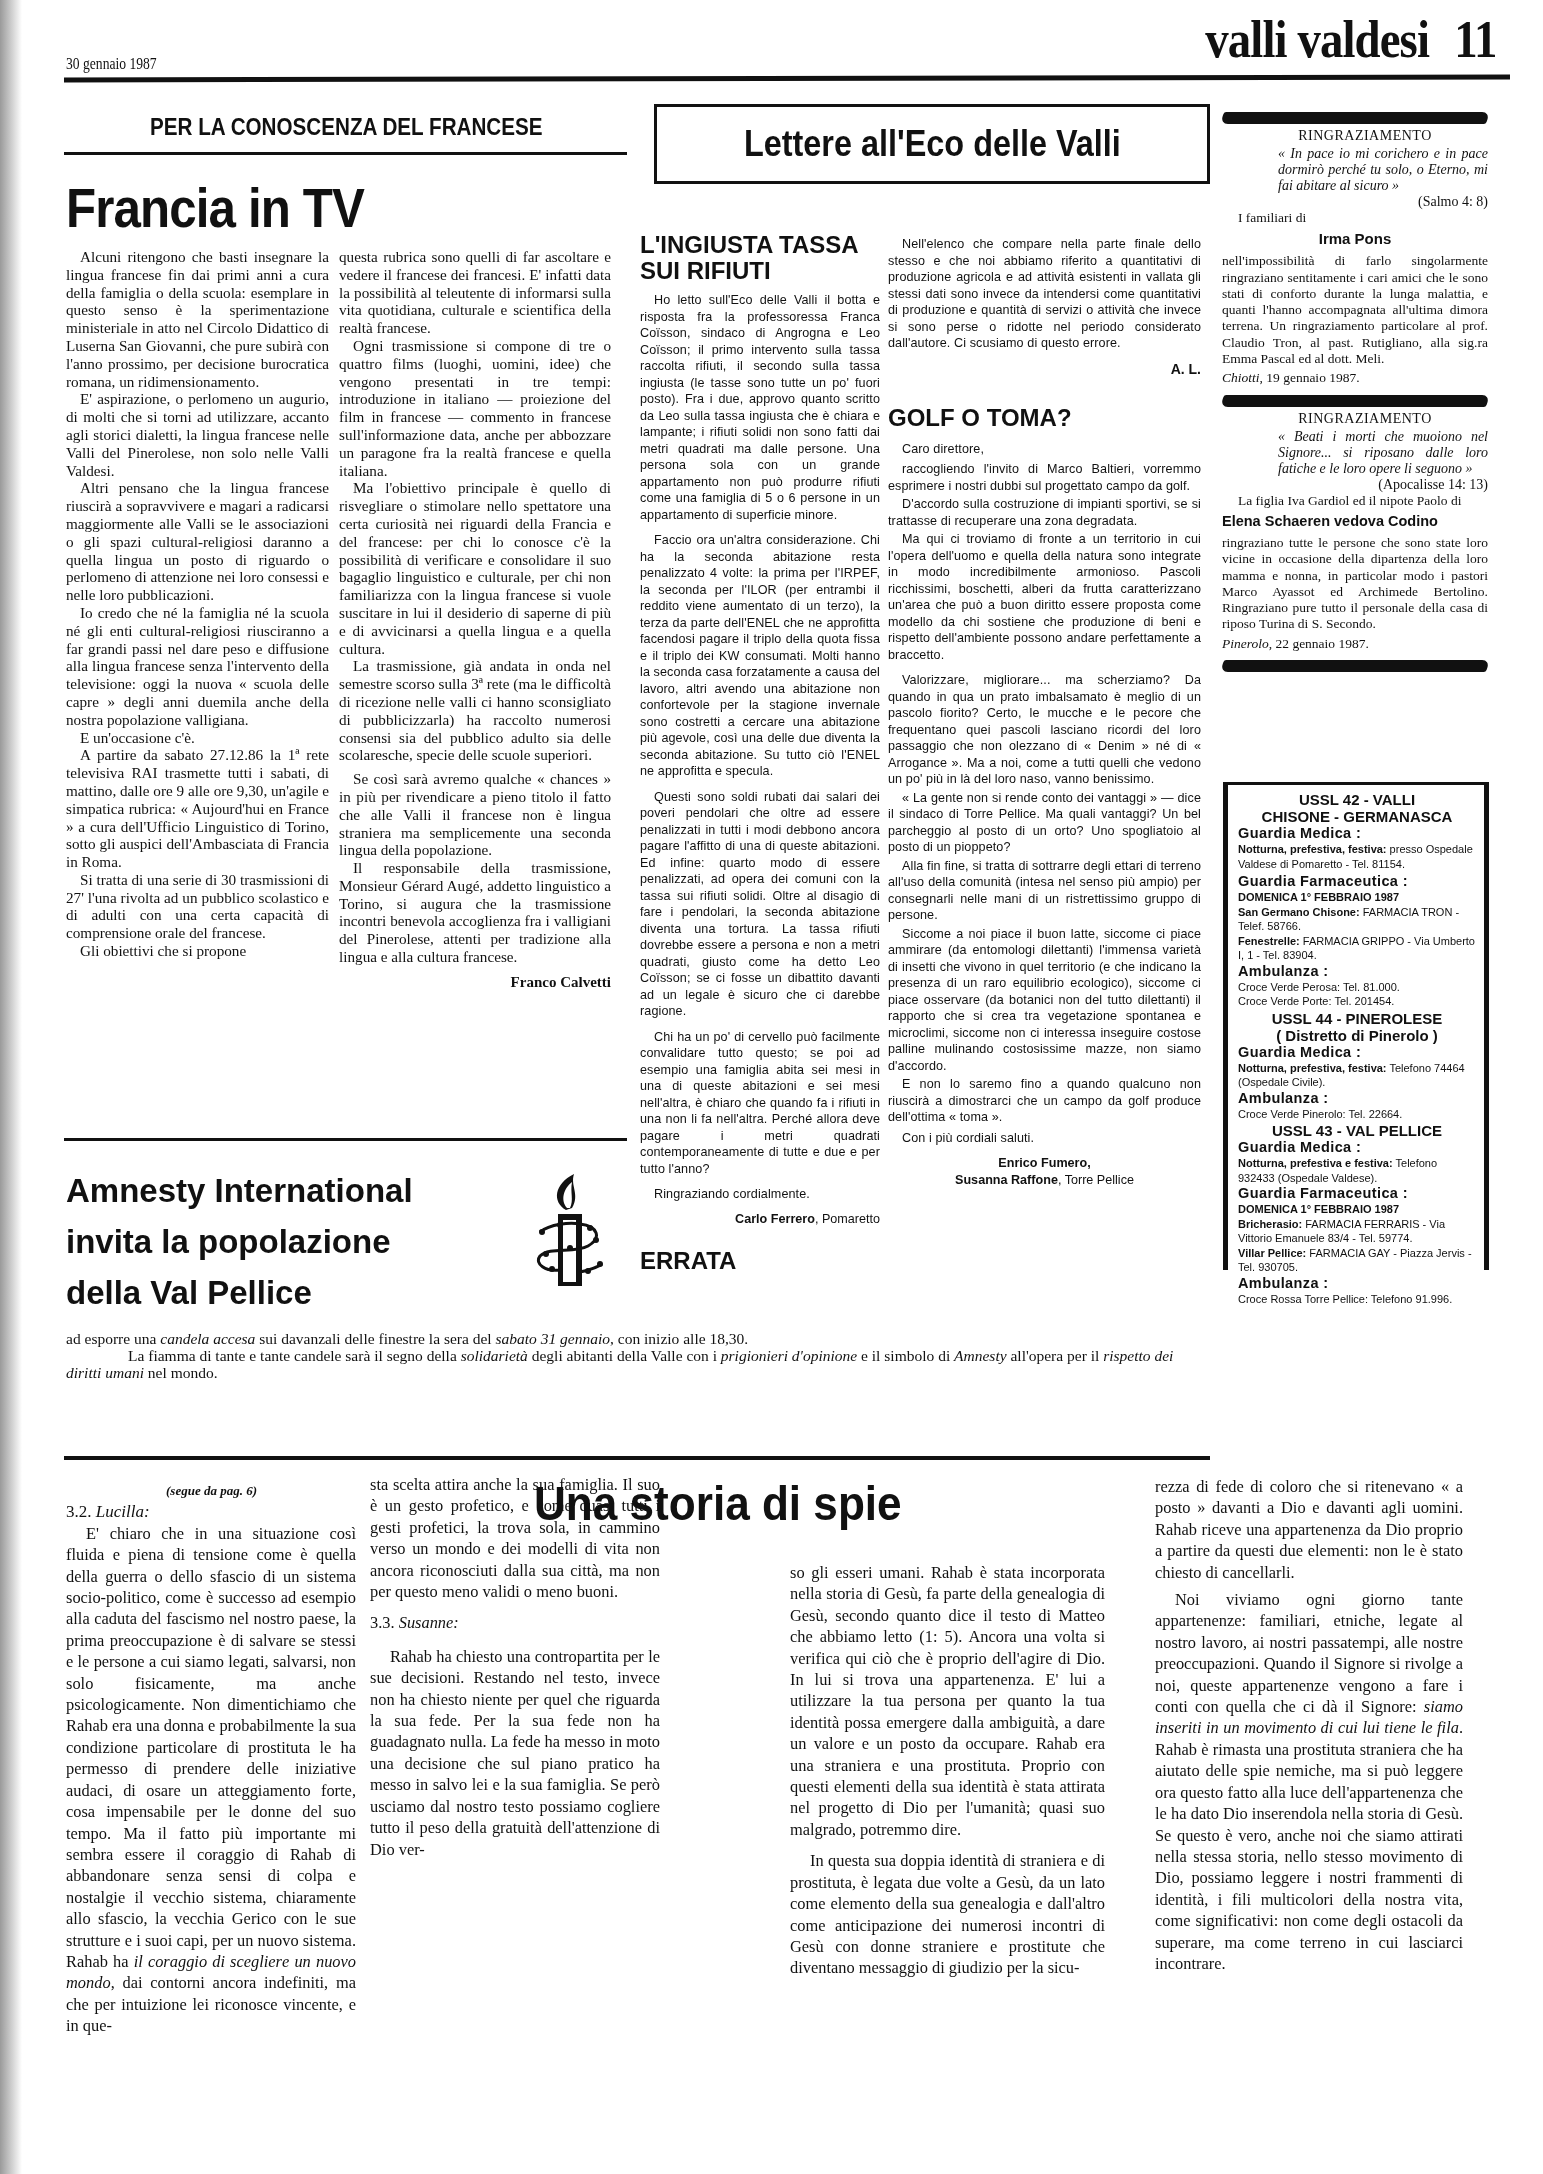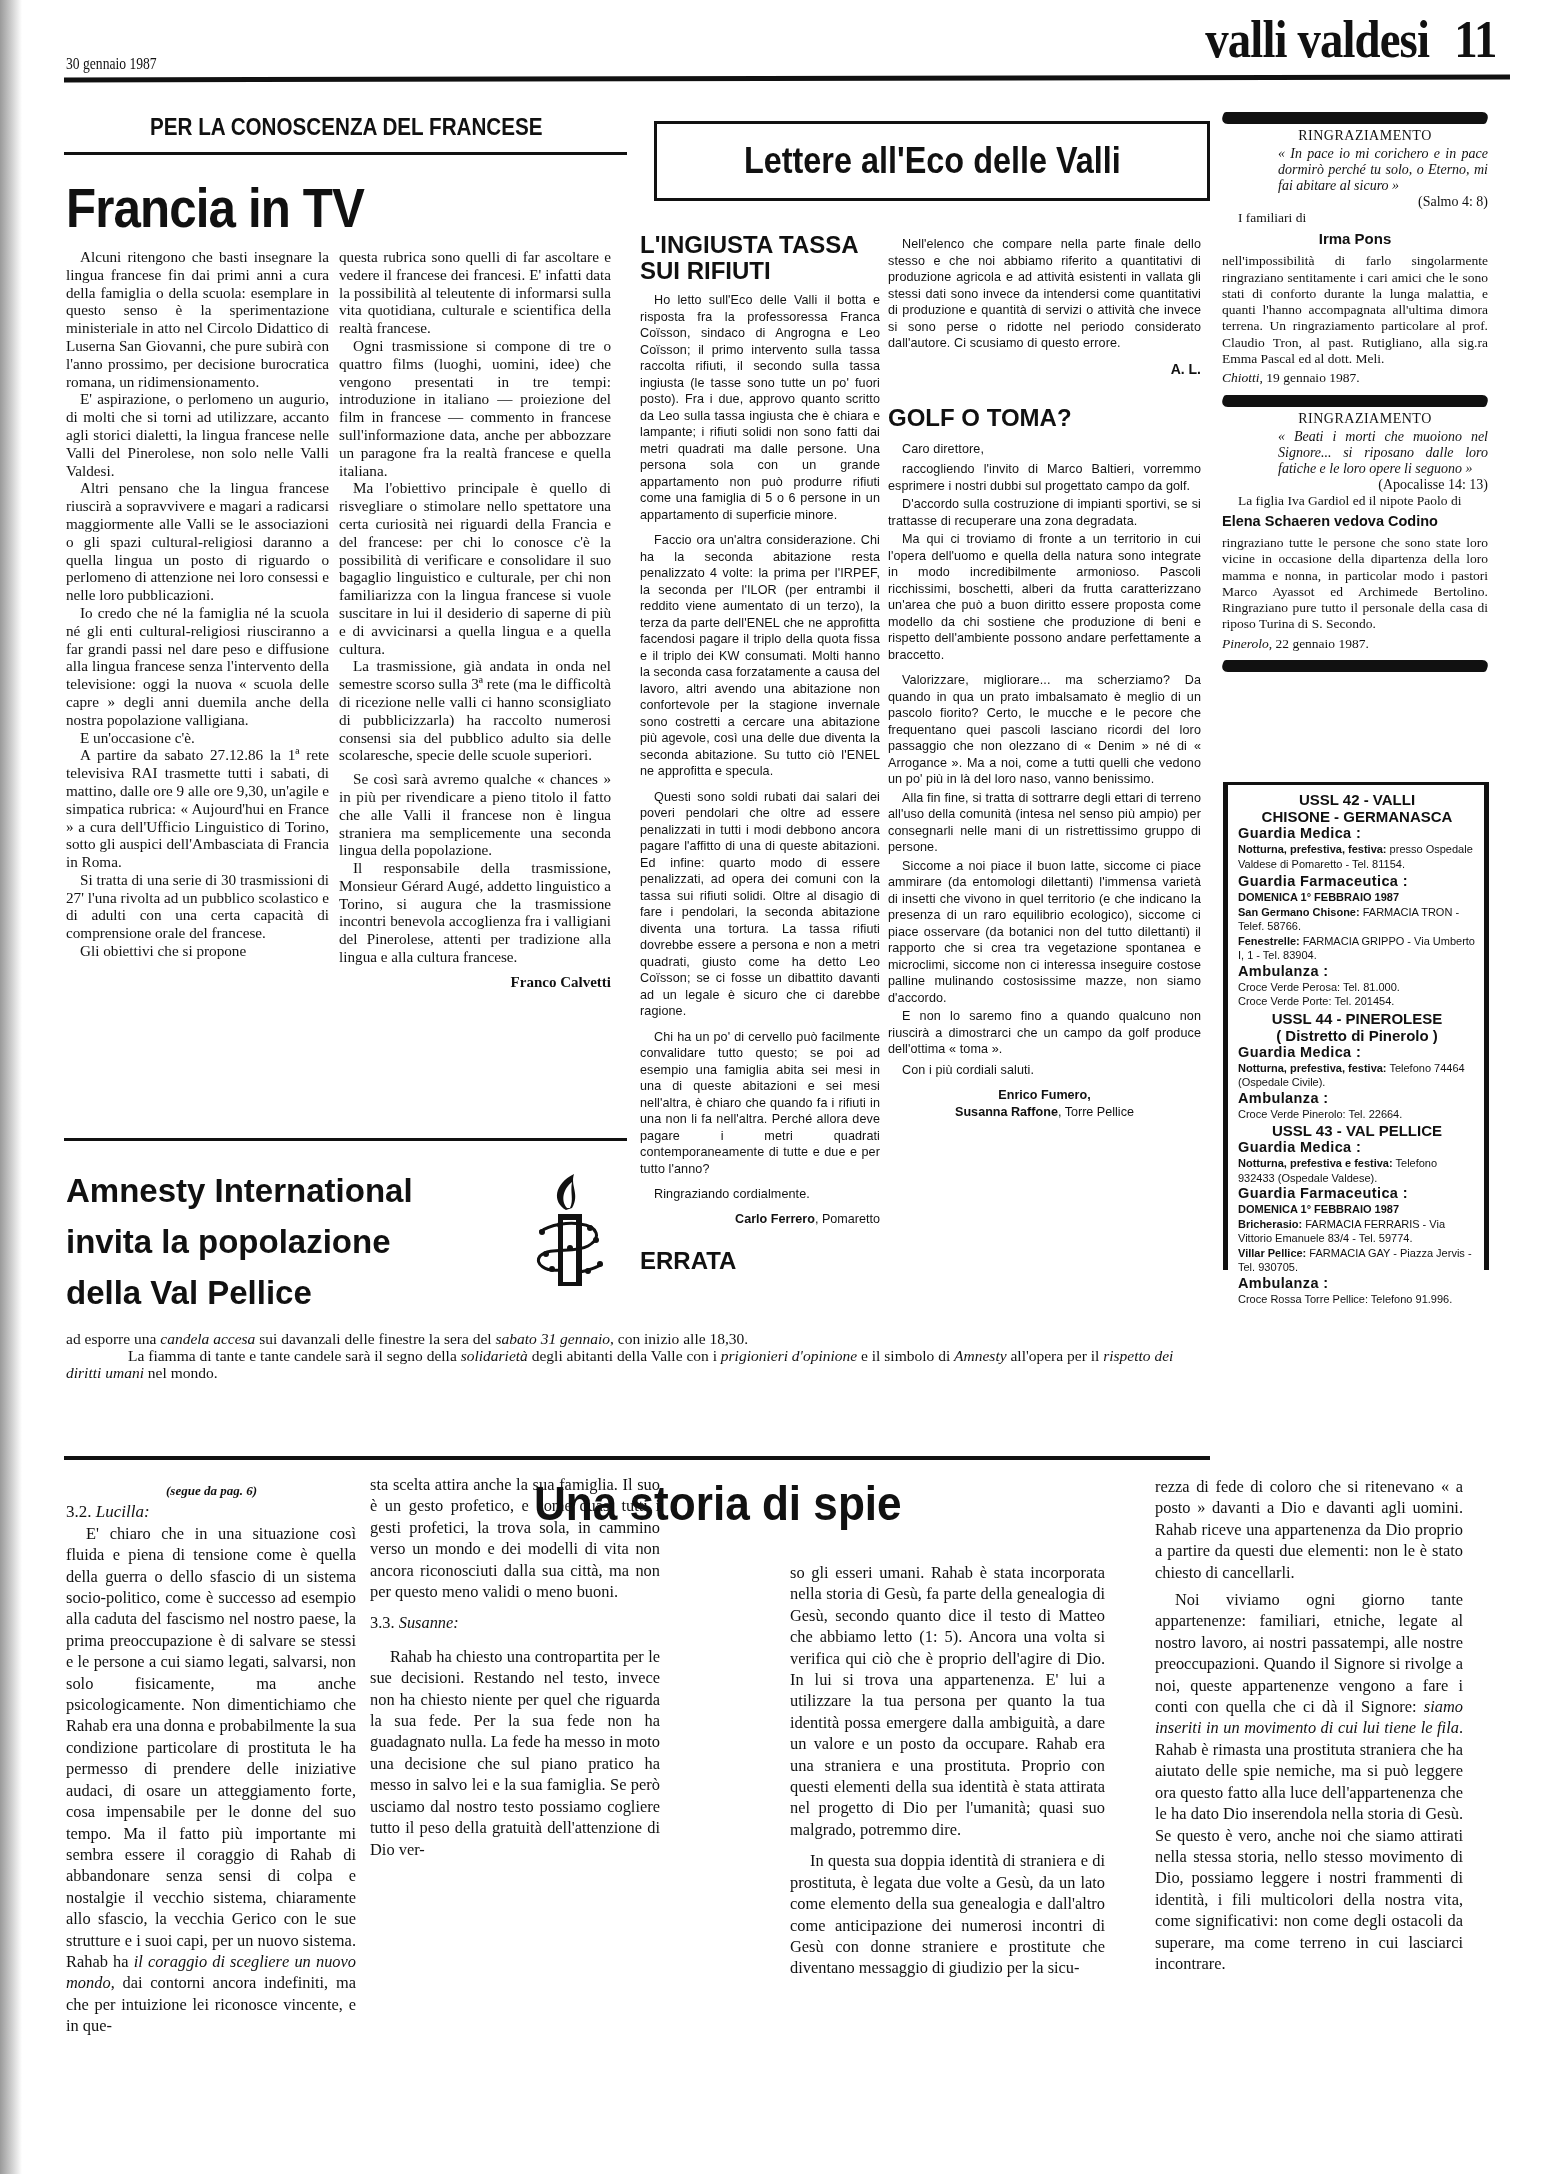--- a/index.html
+++ b/index.html
@@ -24,21 +24,21 @@
   .kicker { left: 150px; top: 113px; font-size: 24px; font-weight: 700; transform: scaleX(.86); }
   .h-francia { left: 66px; top: 175px; font-size: 56px; font-weight: 700; transform: scaleX(.88); letter-spacing: -1px; }
 
   .col { text-align: justify; hyphens: auto; }
   .serif-body { font-family: "Liberation Serif", serif; font-size: 15.2px; line-height: 17.8px; }
   .serif-body p { text-indent: 14px; }
   .sans-body { font-family: "Liberation Sans", sans-serif; font-size: 12.6px; line-height: 16.5px; letter-spacing: .1px; }
   .sans-body p { text-indent: 14px; margin-bottom: 9px; }
   .sign { text-align: right; font-weight: 700; }
 
-  .box-lettere { left: 654px; top: 121px; width: 556px; height: 80px; border: 3px solid #111; display:flex; align-items:center; justify-content:center; }
+  .box-lettere { left: 654px; top: 104px; width: 556px; height: 80px; border: 3px solid #111; display:flex; align-items:center; justify-content:center; }
   .box-lettere span { font-size: 36px; font-weight: 700; transform: scaleX(.9); display:inline-block; }
 
   .h-letter { font-family: "Liberation Sans", sans-serif; font-weight: 700; font-size: 24px; line-height: 26px; }
 
   .notice-bar { height: 12px; background: #111; border-radius: 2px 8px 2px 8px; transform: skewX(-20deg); }
   .ringr-title { text-align:center; font-size: 14px; letter-spacing: .5px; font-family: Liberation Serif, serif; }
   .verse { font-style: italic; font-size: 14px; line-height: 16px; text-align: justify; padding-left: 56px; }
   .ref { text-align: right; font-size: 14px; }
   .notice-body { font-size: 13.5px; line-height: 16.3px; text-align: justify; font-family: "Liberation Serif", serif; }
   .notice-name { text-align:center; font-family:"Liberation Sans", sans-serif; font-weight:700; font-size: 15px; margin: 4px 0 6px; }
@@ -121,20 +121,21 @@
   </div>
   <div class="sign sans" style="font-size:14px;">A. L.</div>
 
   <div class="h-letter" style="margin-top:28px;">GOLF O TOMA?</div>
   <div class="col sans-body" style="margin-top:10px;">
     <p style="margin-bottom:4px">Caro direttore,</p>
     <p style="margin-bottom:2px">raccogliendo l'invito di Marco Baltieri, vorremmo esprimere i nostri dubbi sul progettato campo da golf.</p>
     <p style="margin-bottom:2px">D'accordo sulla costruzione di impianti sportivi, se si trattasse di recuperare una zona degradata.</p>
     <p>Ma qui ci troviamo di fronte a un territorio in cui l'opera dell'uomo e quella della natura sono integrate in modo incredibilmente armonioso. Pascoli ricchissimi, boschetti, alberi da frutta caratterizzano un'area che può a buon diritto essere proposta come modello da chi sostiene che produzione di beni e rispetto dell'ambiente possono andare perfettamente a braccetto.</p>
     <p style="margin-bottom:2px">Valorizzare, migliorare... ma scherziamo? Da quando in qua un prato imbalsamato è meglio di un pascolo fiorito? Certo, le mucche e le pecore che frequentano quei pascoli lasciano ricordi del loro passaggio che non olezzano di « Denim » né di « Arrogance ». Ma a noi, come a tutti quelli che vedono un po' più in là del loro naso, vanno benissimo.</p>
+    <p style="margin-bottom:2px">« La gente non si rende conto dei vantaggi » — dice il sindaco di Torre Pellice. Ma quali vantaggi? Un bel parcheggio al posto di un orto? Uno spogliatoio al posto di un pioppeto?</p>
     <p style="margin-bottom:2px">Alla fin fine, si tratta di sottrarre degli ettari di terreno all'uso della comunità (intesa nel senso più ampio) per consegnarli nelle mani di un ristrettissimo gruppo di persone.</p>
     <p style="margin-bottom:2px">Siccome a noi piace il buon latte, siccome ci piace ammirare (da entomologi dilettanti) l'immensa varietà di insetti che vivono in quel territorio (e che indicano la presenza di un raro equilibrio ecologico), siccome ci piace osservare (da botanici non del tutto dilettanti) il rapporto che si crea tra vegetazione spontanea e microclimi, siccome non ci interessa inseguire costose palline mulinando costosissime mazze, non siamo d'accordo.</p>
     <p style="margin-bottom:4px">E non lo saremo fino a quando qualcuno non riuscirà a dimostrarci che un campo da golf produce dell'ottima « toma ».</p>
     <p>Con i più cordiali saluti.</p>
   </div>
   <div style="text-align:center; font-family:'Liberation Sans',sans-serif; font-size:12.6px; line-height:16.5px;">
     <div><b>Enrico Fumero,</b></div>
     <div><b>Susanna Raffone</b><span>, Torre Pellice</span></div>
   </div>
 </div>

